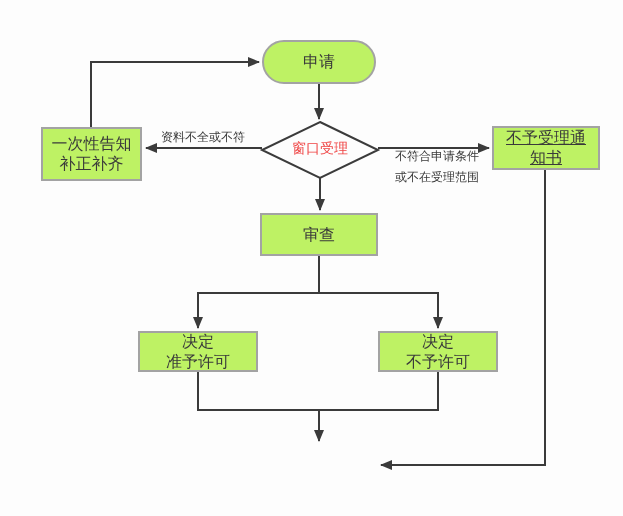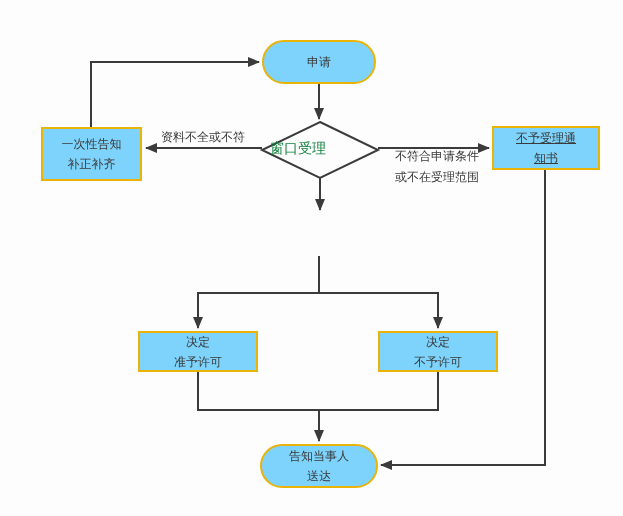--- a/index.html
+++ b/index.html
@@ -15,36 +15,37 @@
     overflow: hidden;
   }
   .edges-svg {
     position: absolute;
     left: 0; top: 0;
     width: 623px; height: 516px;
   }
   .node {
     position: absolute;
     box-sizing: border-box;
-    background: #7dd3fc;
-    border: 2px solid #eab308;
+    background: #bef264;
+    border: 2px solid #a3a3a3;
     color: #3a3a3a;
-    font-size: 12px;
+    font-size: 16px;
     line-height: 20px;
     display: flex;
     align-items: center;
     justify-content: center;
     text-align: center;
     white-space: pre-line;
   }
   .stadium { border-radius: 22px; }
   .diamond-label {
     position: absolute;
-    color: #15803d;
+    color: #ef4444;
     font-size: 14px;
+    text-align: center;
     white-space: pre-line;
   }
   .edge-label {
     position: absolute;
     color: #3a3a3a;
     font-size: 12px;
     text-align: center;
     white-space: pre-line;
     line-height: 21px;
   }
@@ -102,28 +103,27 @@
   <div class="node stadium n-apply">申请</div>
 
   <div class="diamond-label l-diamond">窗口受理</div>
 
   <div class="node n-one-time">一次性告知
 补正补齐</div>
 
   <div class="node n-rejection">不予受理通
 知书</div>
 
+  <div class="node n-review">审查</div>
 
   <div class="node n-grant">决定
 准予许可</div>
 
   <div class="node n-deny">决定
 不予许可</div>
 
-  <div class="node stadium n-deliver">告知当事人
-送达</div>
 
   <div class="edge-label single l-incomplete">资料不全或不符</div>
 
   <div class="edge-label l-notqualified">不符合申请条件
 或不在受理范围</div>
 
 </div>
 
 </body></html>

